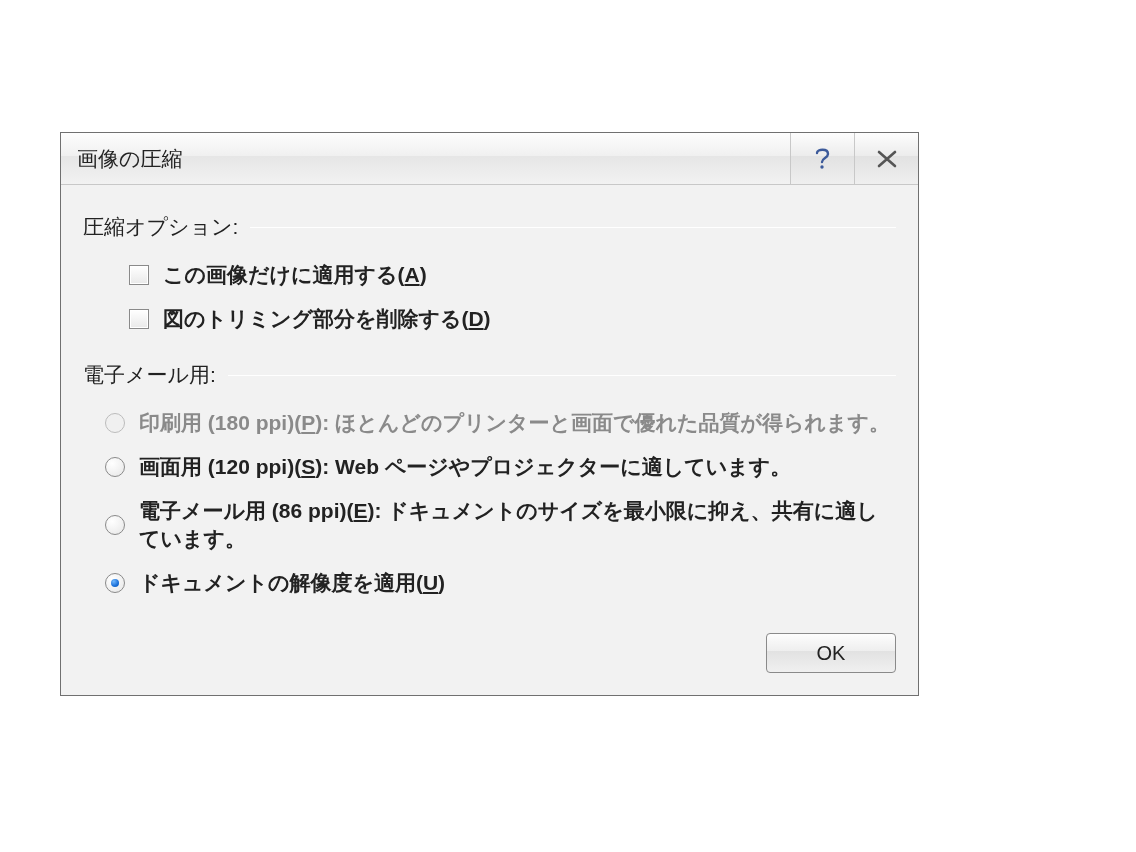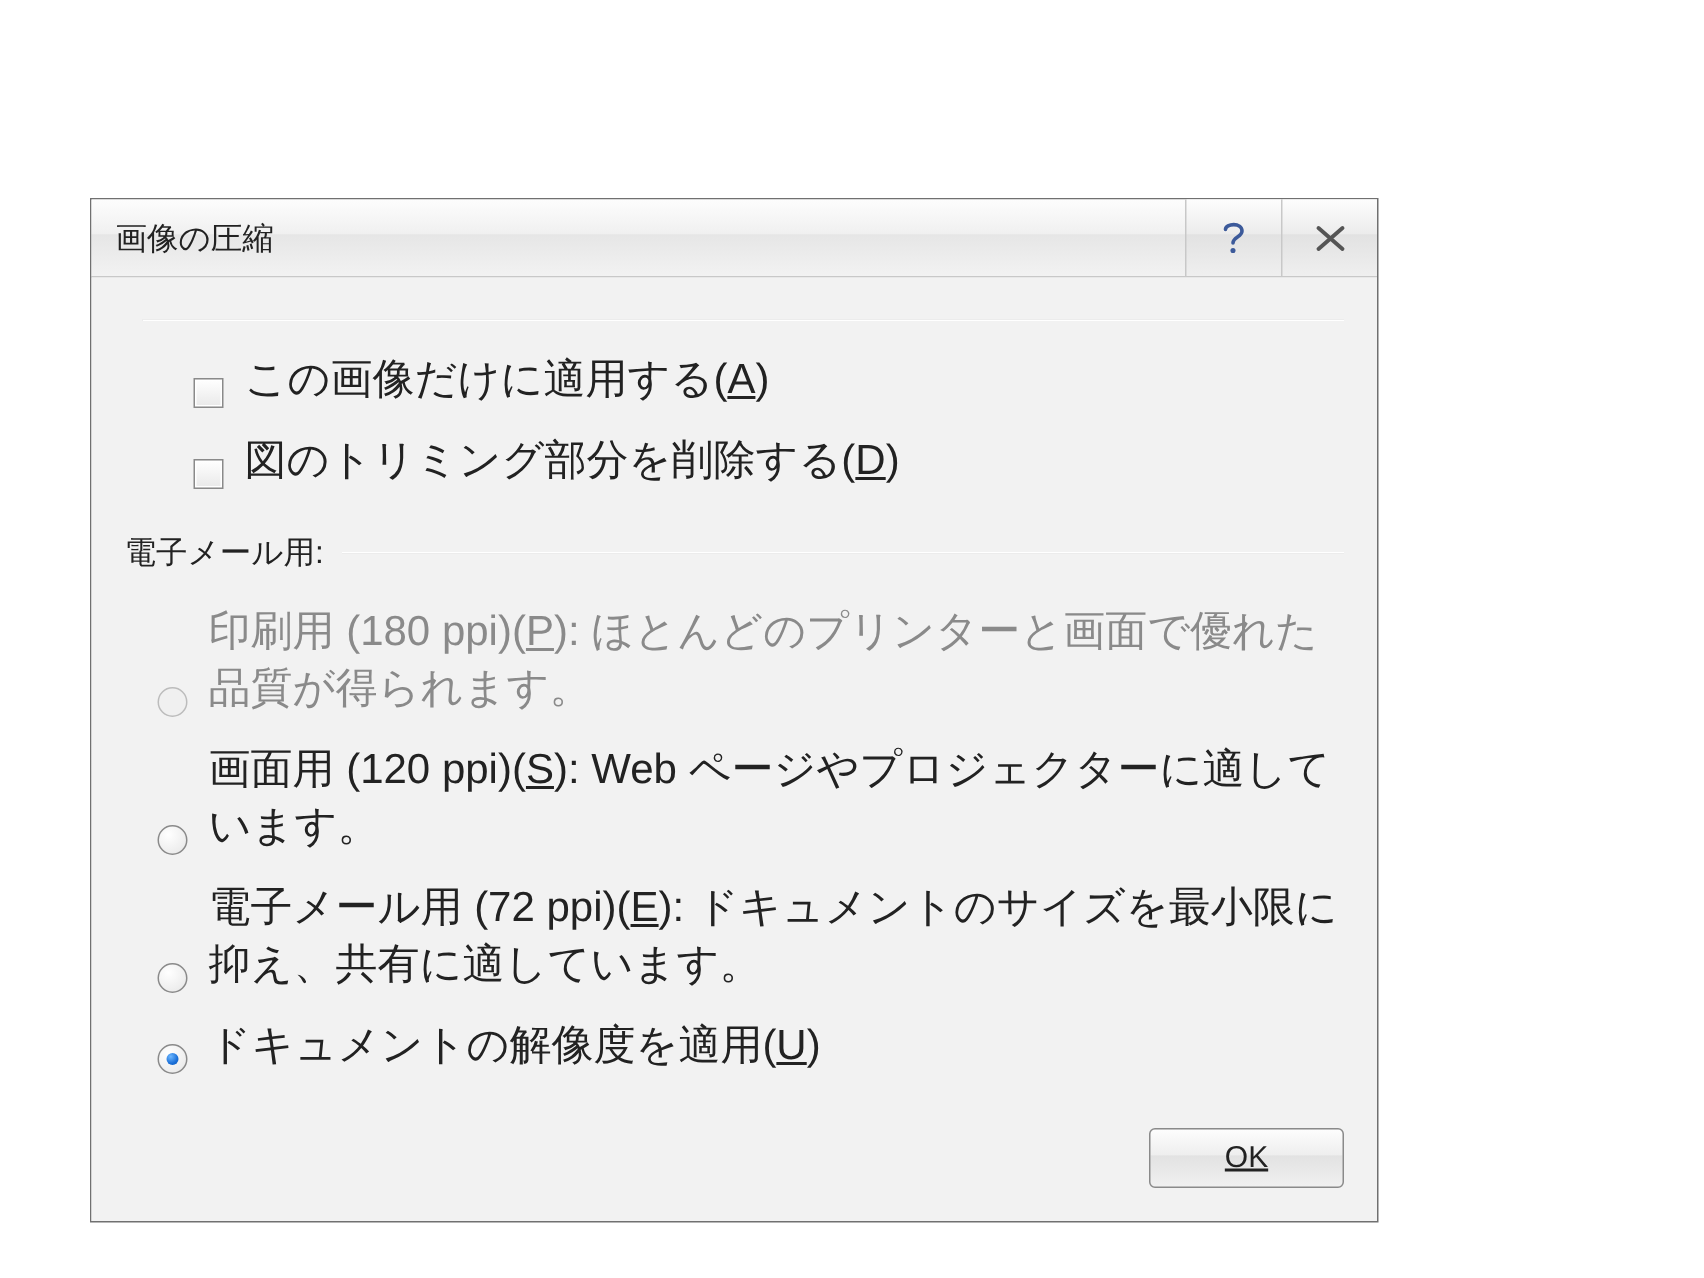--- a/index.html
+++ b/index.html
@@ -61,24 +61,25 @@
   }
   .group-hdr .line {
     flex: 1;
     height: 1px;
     background: #c0c0c0;
     margin-left: 12px;
     border-bottom: 1px solid #ffffff;
   }
   .opt-row {
     display: flex;
-    align-items: flex-end;
+    align-items: center;
     padding: 6px 0 10px 46px;
-    font-size: 28px;
-    color: #222;
+    font-size: 21px;
+    color: #222;
+    font-weight: bold;
   }
   .opt-row.radio { padding-left: 22px; }
   .opt-row.disabled { color: #8a8a8a; }
   
   .chk {
     width: 20px; height: 20px;
     border: 1px solid #8a8a8a;
     background: linear-gradient(to bottom, #ffffff, #e9e9e9);
     margin-right: 14px;
     flex-shrink: 0;
@@ -117,21 +118,20 @@
     height: 40px;
     padding: 0 38px;
     border: 1px solid #8a8a8a;
     border-radius: 4px;
     background: linear-gradient(to bottom, #fdfdfd 0%, #eeeeee 45%, #e2e2e2 46%, #f0f0f0 100%);
     font-size: 20px;
     color: #222;
     display: flex;
     align-items: center;
     justify-content: center;
-    text-decoration: underline;
   }
 </style>
 </head>
 <body>
 
 <div class="dialog">
 
   <div class="titlebar">
     <div class="title-text">画像の圧縮</div>
     <div class="titlebtn" title="Help">
@@ -143,20 +143,21 @@
     <div class="titlebtn" title="Close">
       <svg width="22" height="18" viewBox="0 0 22 18">
         <path d="M3 2 L19 16 M19 2 L3 16" stroke="#555" stroke-width="2.6" stroke-linecap="round"></path>
       </svg>
     </div>
   </div>
 
   <div class="dlg-body">
 
     <div class="group-hdr">
+      <span>圧縮オプション:</span>
       <span class="line"></span>
     </div>
 
     <label class="opt-row">
       <span class="chk"></span>
       <span class="label">
         <span>この画像だけに適用する(</span><u>A</u><span>)</span>
       </span>
     </label>
 
@@ -176,21 +177,21 @@
         <label class="opt-row radio disabled">
           <span class="rad disabled"></span>
           <span class="label"><span>印刷用 (180 ppi)(</span><u>P</u><span>): ほとんどのプリンターと画面で優れた品質が得られます。</span></span>
         </label>
         <label class="opt-row radio">
           <span class="rad"></span>
           <span class="label"><span>画面用 (120 ppi)(</span><u>S</u><span>): Web ページやプロジェクターに適しています。</span></span>
         </label>
         <label class="opt-row radio">
           <span class="rad"></span>
-          <span class="label"><span>電子メール用 (72 ppi)(</span><u>E</u><span>): ドキュメントのサイズを最小限に抑え、共有に適しています。</span></span>
+          <span class="label"><span>電子メール用 (86 ppi)(</span><u>E</u><span>): ドキュメントのサイズを最小限に抑え、共有に適しています。</span></span>
         </label>
         <label class="opt-row radio">
           <span class="rad checked"></span>
           <span class="label"><span>ドキュメントの解像度を適用(</span><u>U</u><span>)</span></span>
         </label>
       </div>
 
   </div>
 
   <div class="footer">

